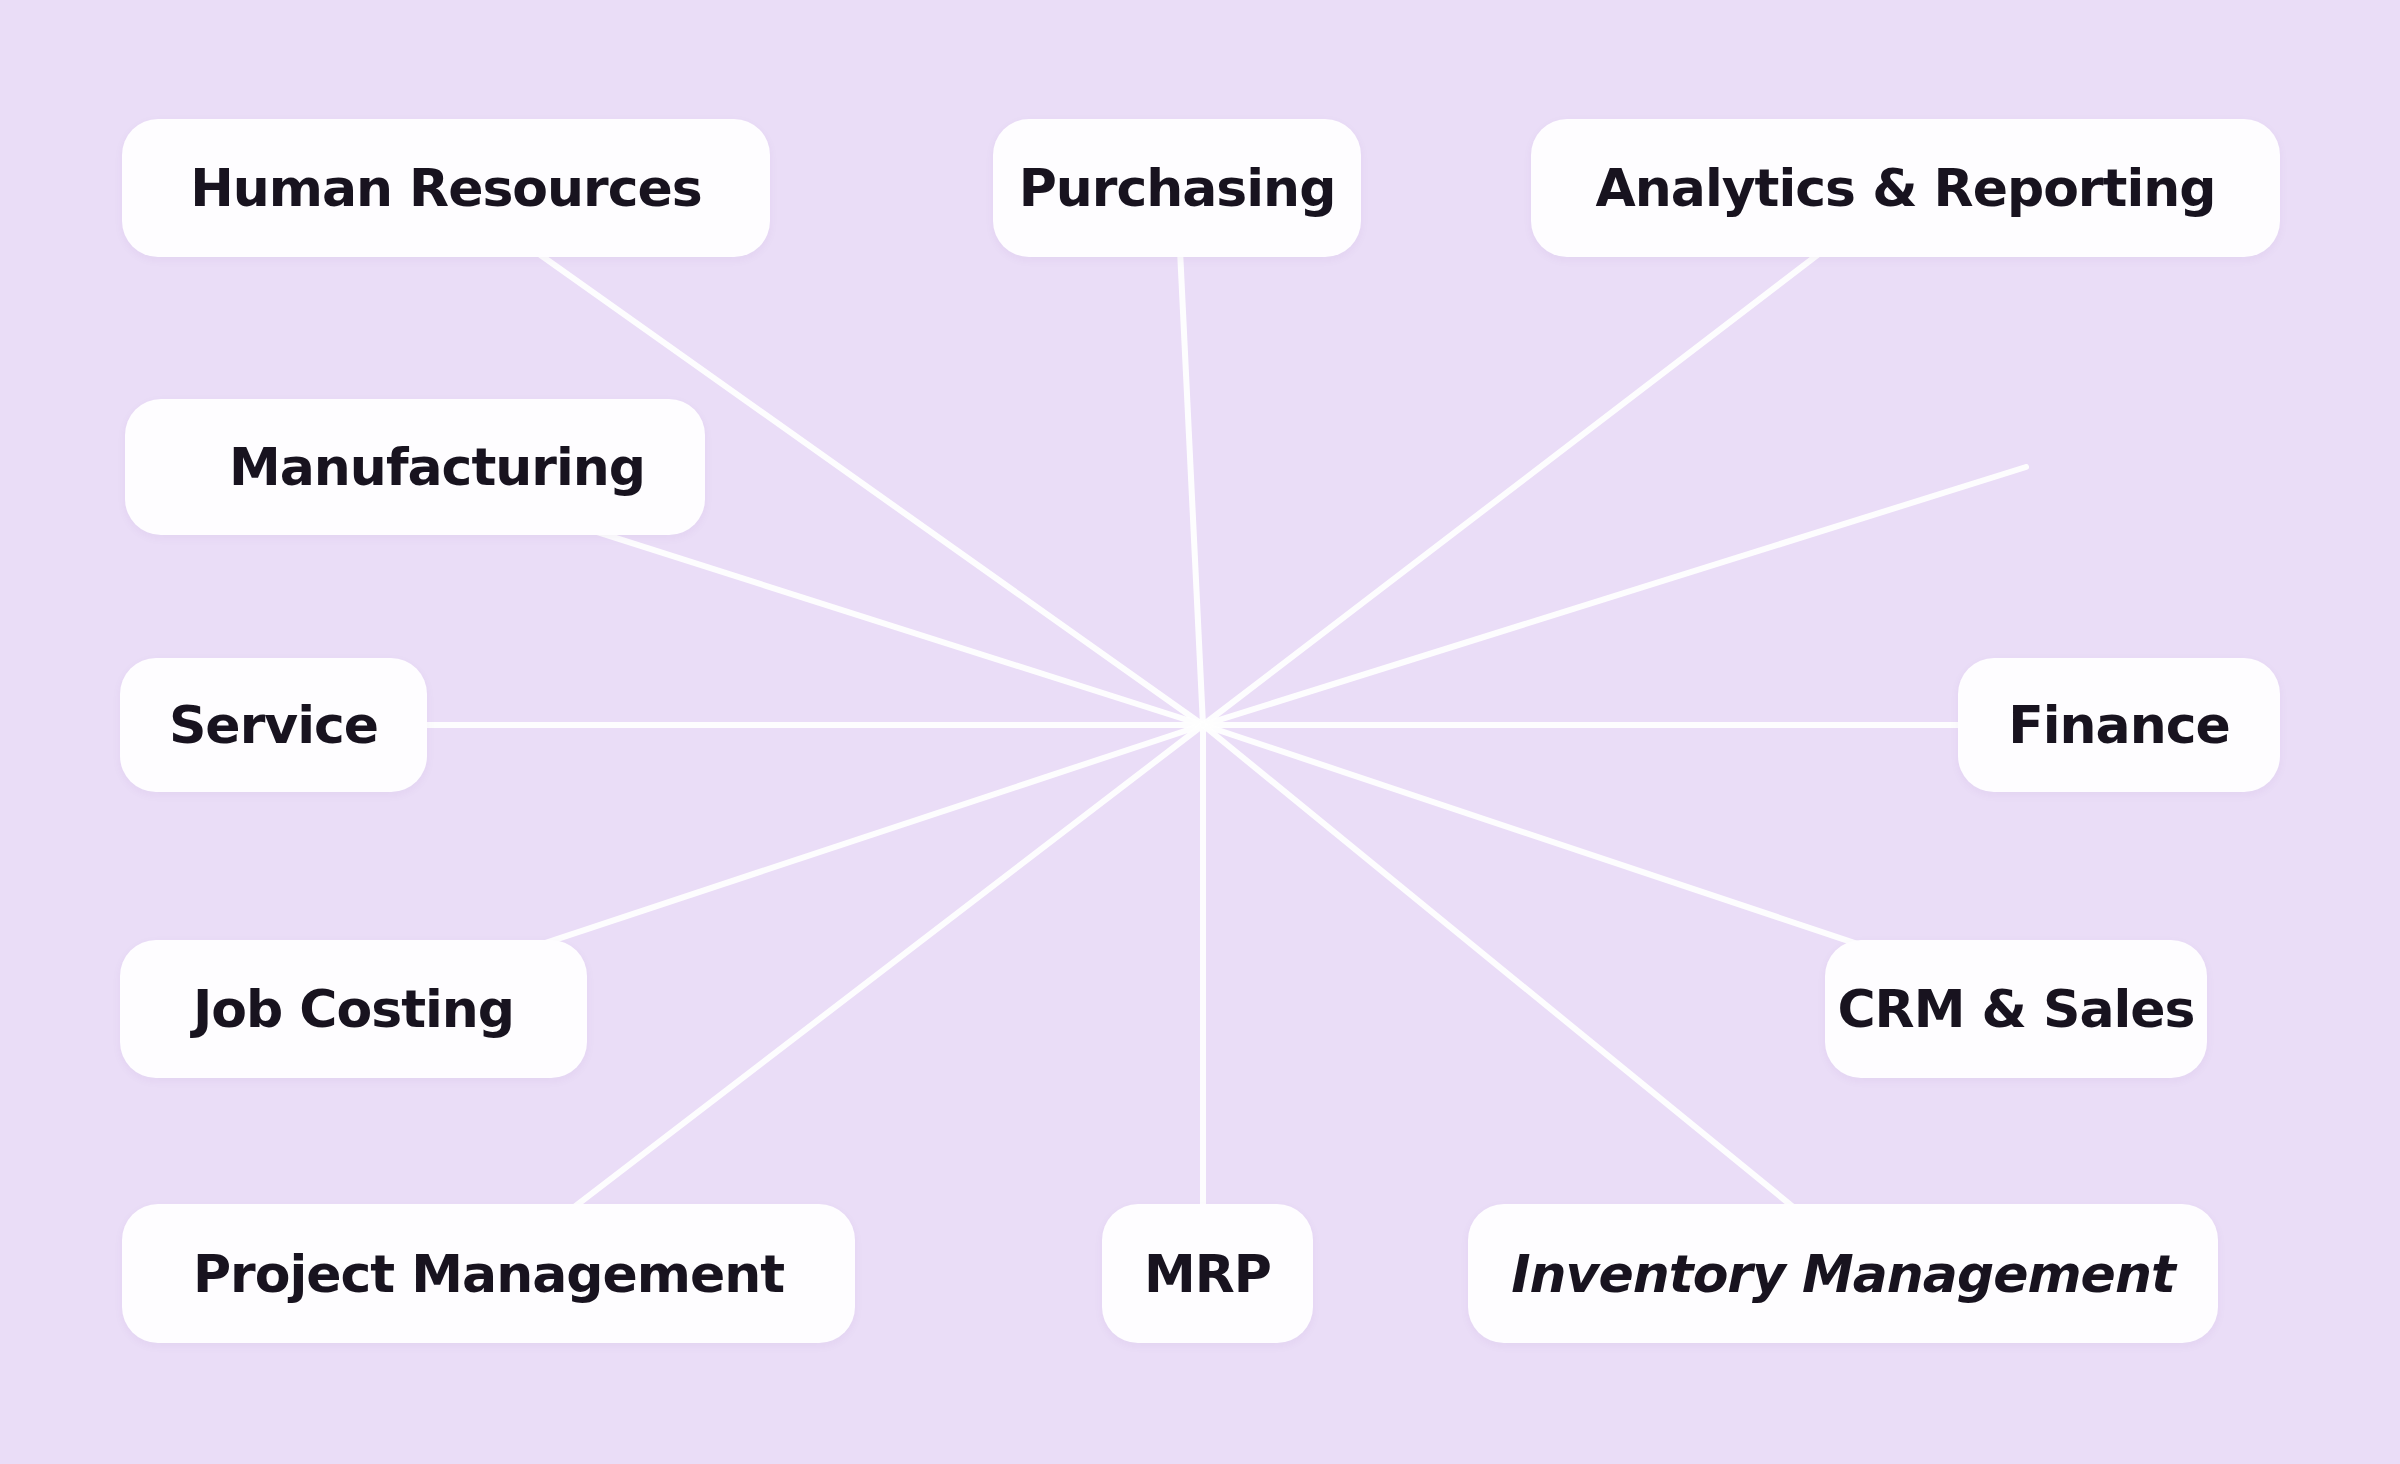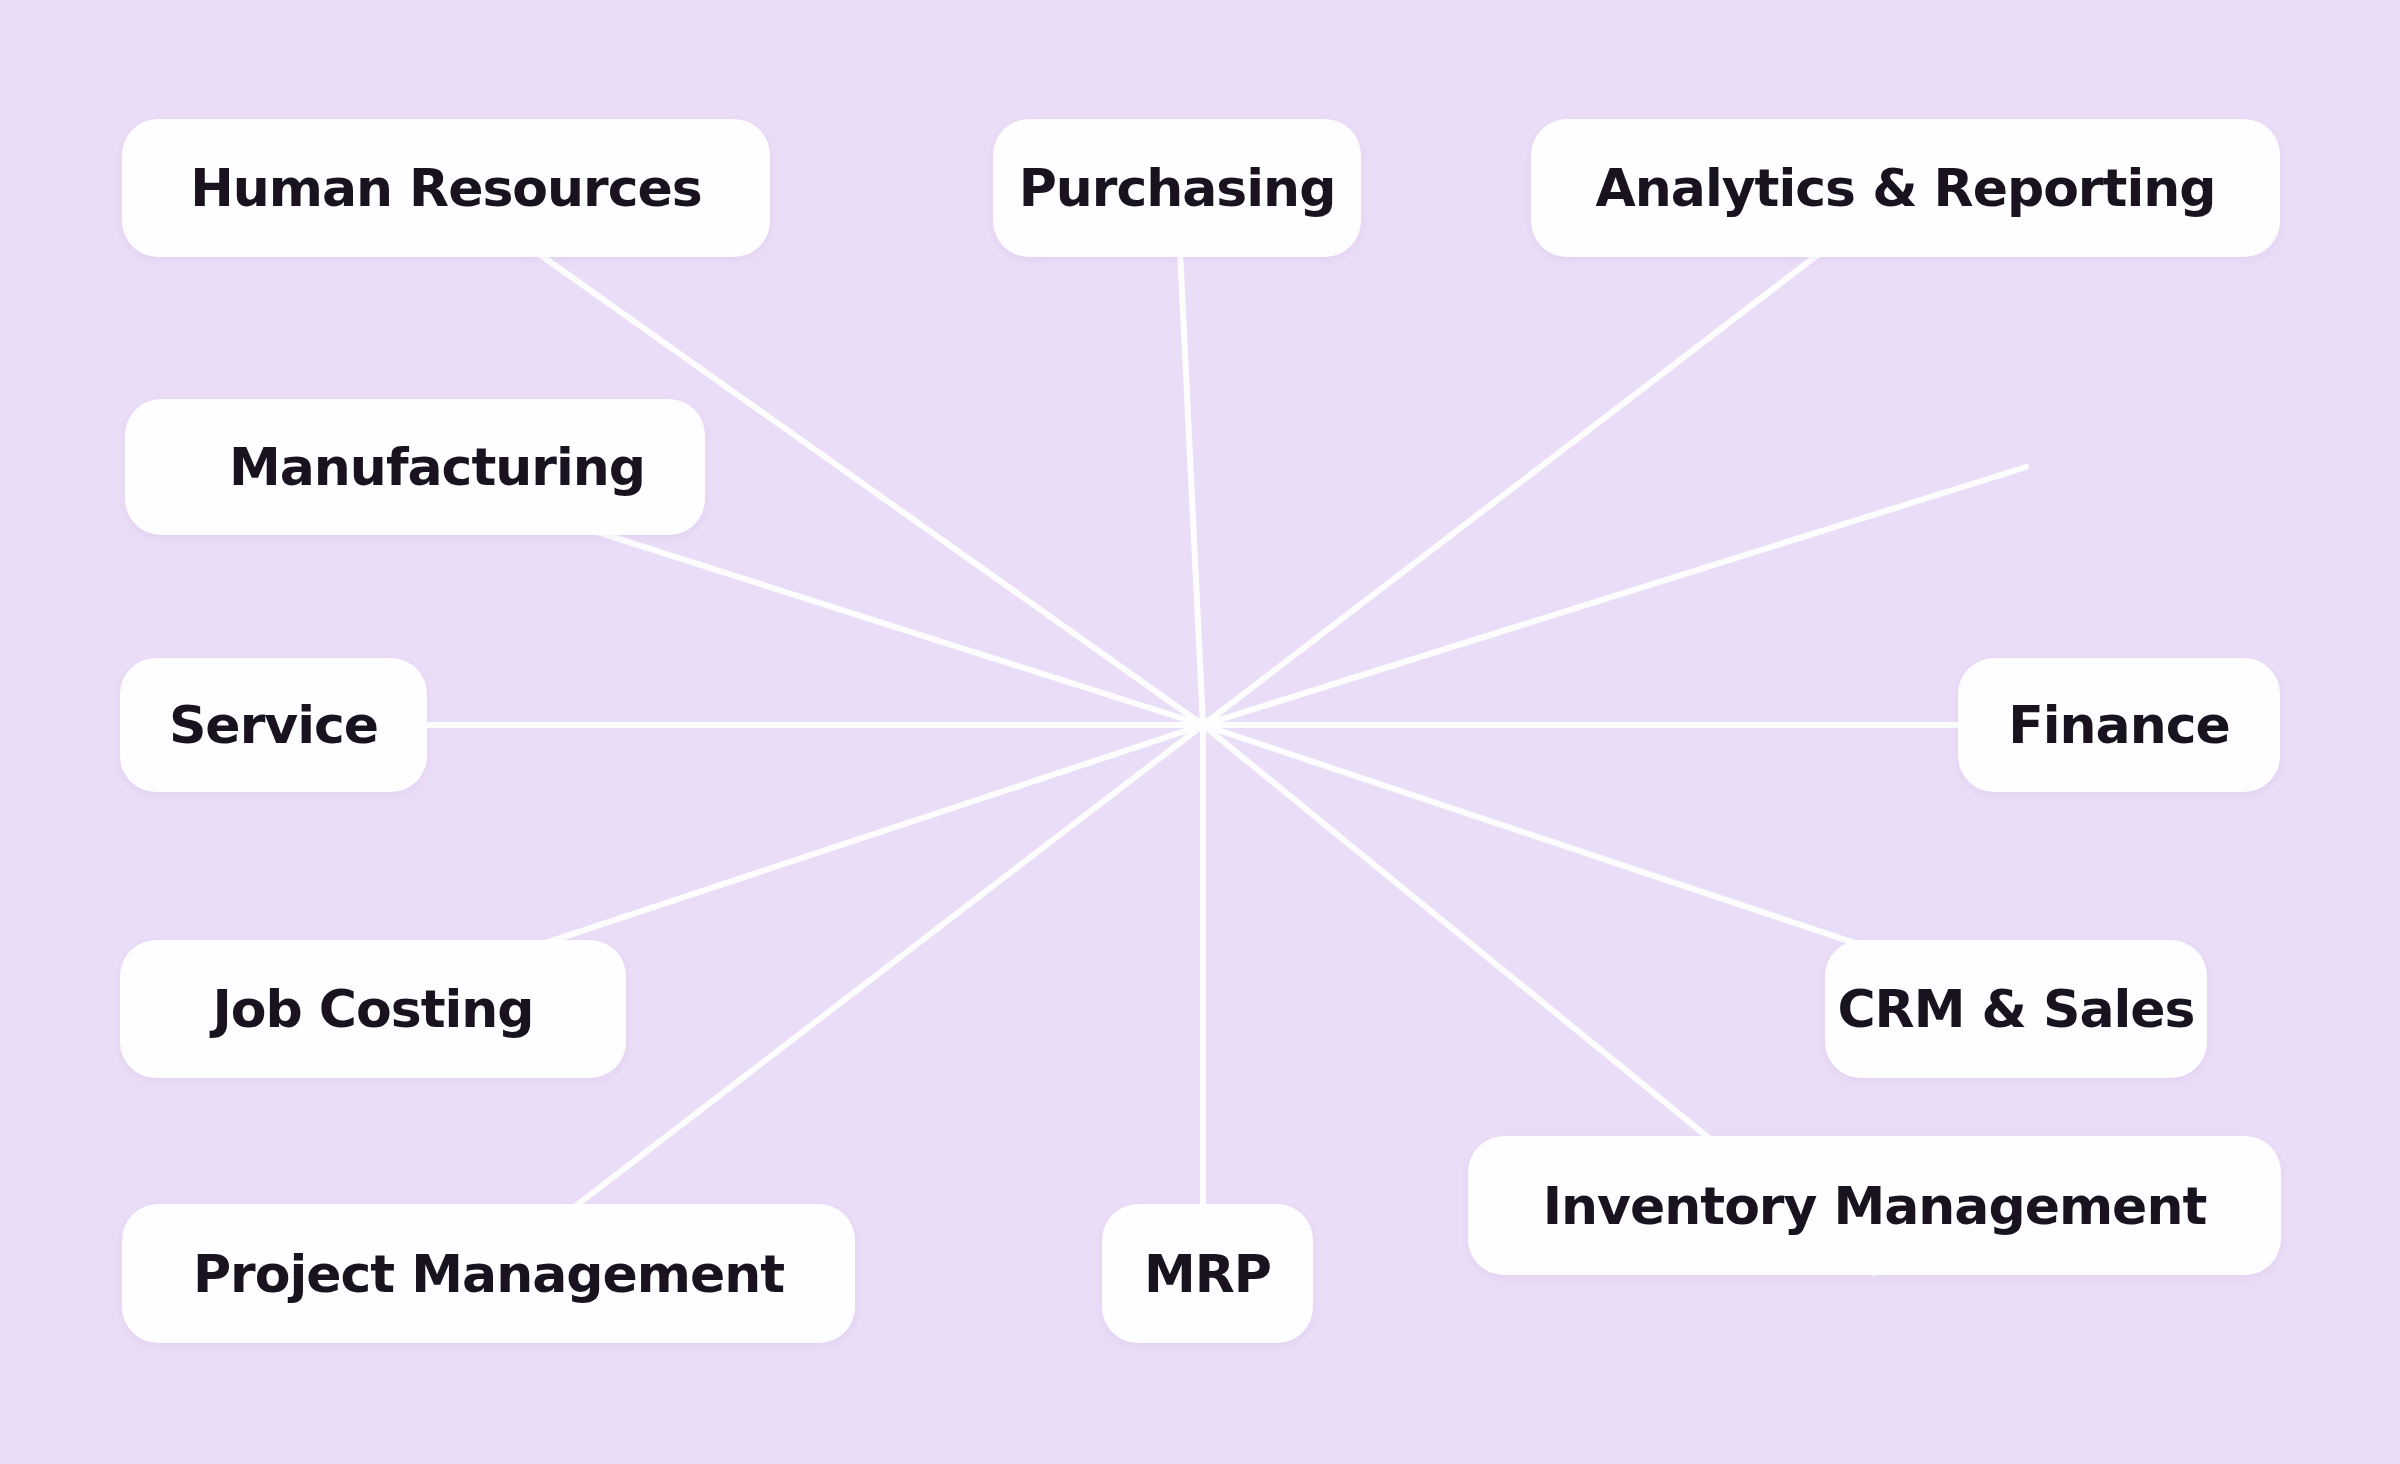--- a/index.html
+++ b/index.html
@@ -66,25 +66,25 @@
     line-height: 1;
   }
   
   .n0  { left: 122px;  top: 119px;  width: 648px; height: 138px; }
   .n1  { left: 993px;  top: 119px;  width: 368px; height: 138px; }
   .n2  { left: 1531px; top: 119px;  width: 749px; height: 138px; }
   .n3  { left: 125px;  top: 399px;  width: 536px; height: 136px; padding-left: 44px; }
   .n4  { left: 1772px; top: 399px;  width: 508px; height: 136px; }
   .n5  { left: 120px;  top: 658px;  width: 307px; height: 134px; }
   .n6  { left: 1958px; top: 658px;  width: 322px; height: 134px; }
-  .n7  { left: 120px;  top: 940px;  width: 506px; height: 138px; }
+  .n7  { left: 120px;  top: 940px;  width: 467px; height: 138px; }
   .n8  { left: 1825px; top: 940px;  width: 382px; height: 138px; }
   .n9  { left: 122px;  top: 1204px; width: 733px; height: 139px; }
   .n10 { left: 1102px; top: 1204px; width: 211px; height: 139px; }
-  .n11 { left: 1468px; top: 1136px; width: 813px; height: 139px; }
+  .n11 { left: 1468px; top: 1204px; width: 750px; height: 139px; font-style: italic; }
 </style>
 </head>
 <body>
 
 <div class="canvas">
 
   <svg class="connectors" viewBox="0 0 2400 1464" xmlns="http://www.w3.org/2000/svg">
     <line x1="1203" y1="725" x2="446" y2="188"></line>
     <line x1="1203" y1="725" x2="1177" y2="188"></line>
     <line x1="1203" y1="725" x2="1905" y2="188"></line>

